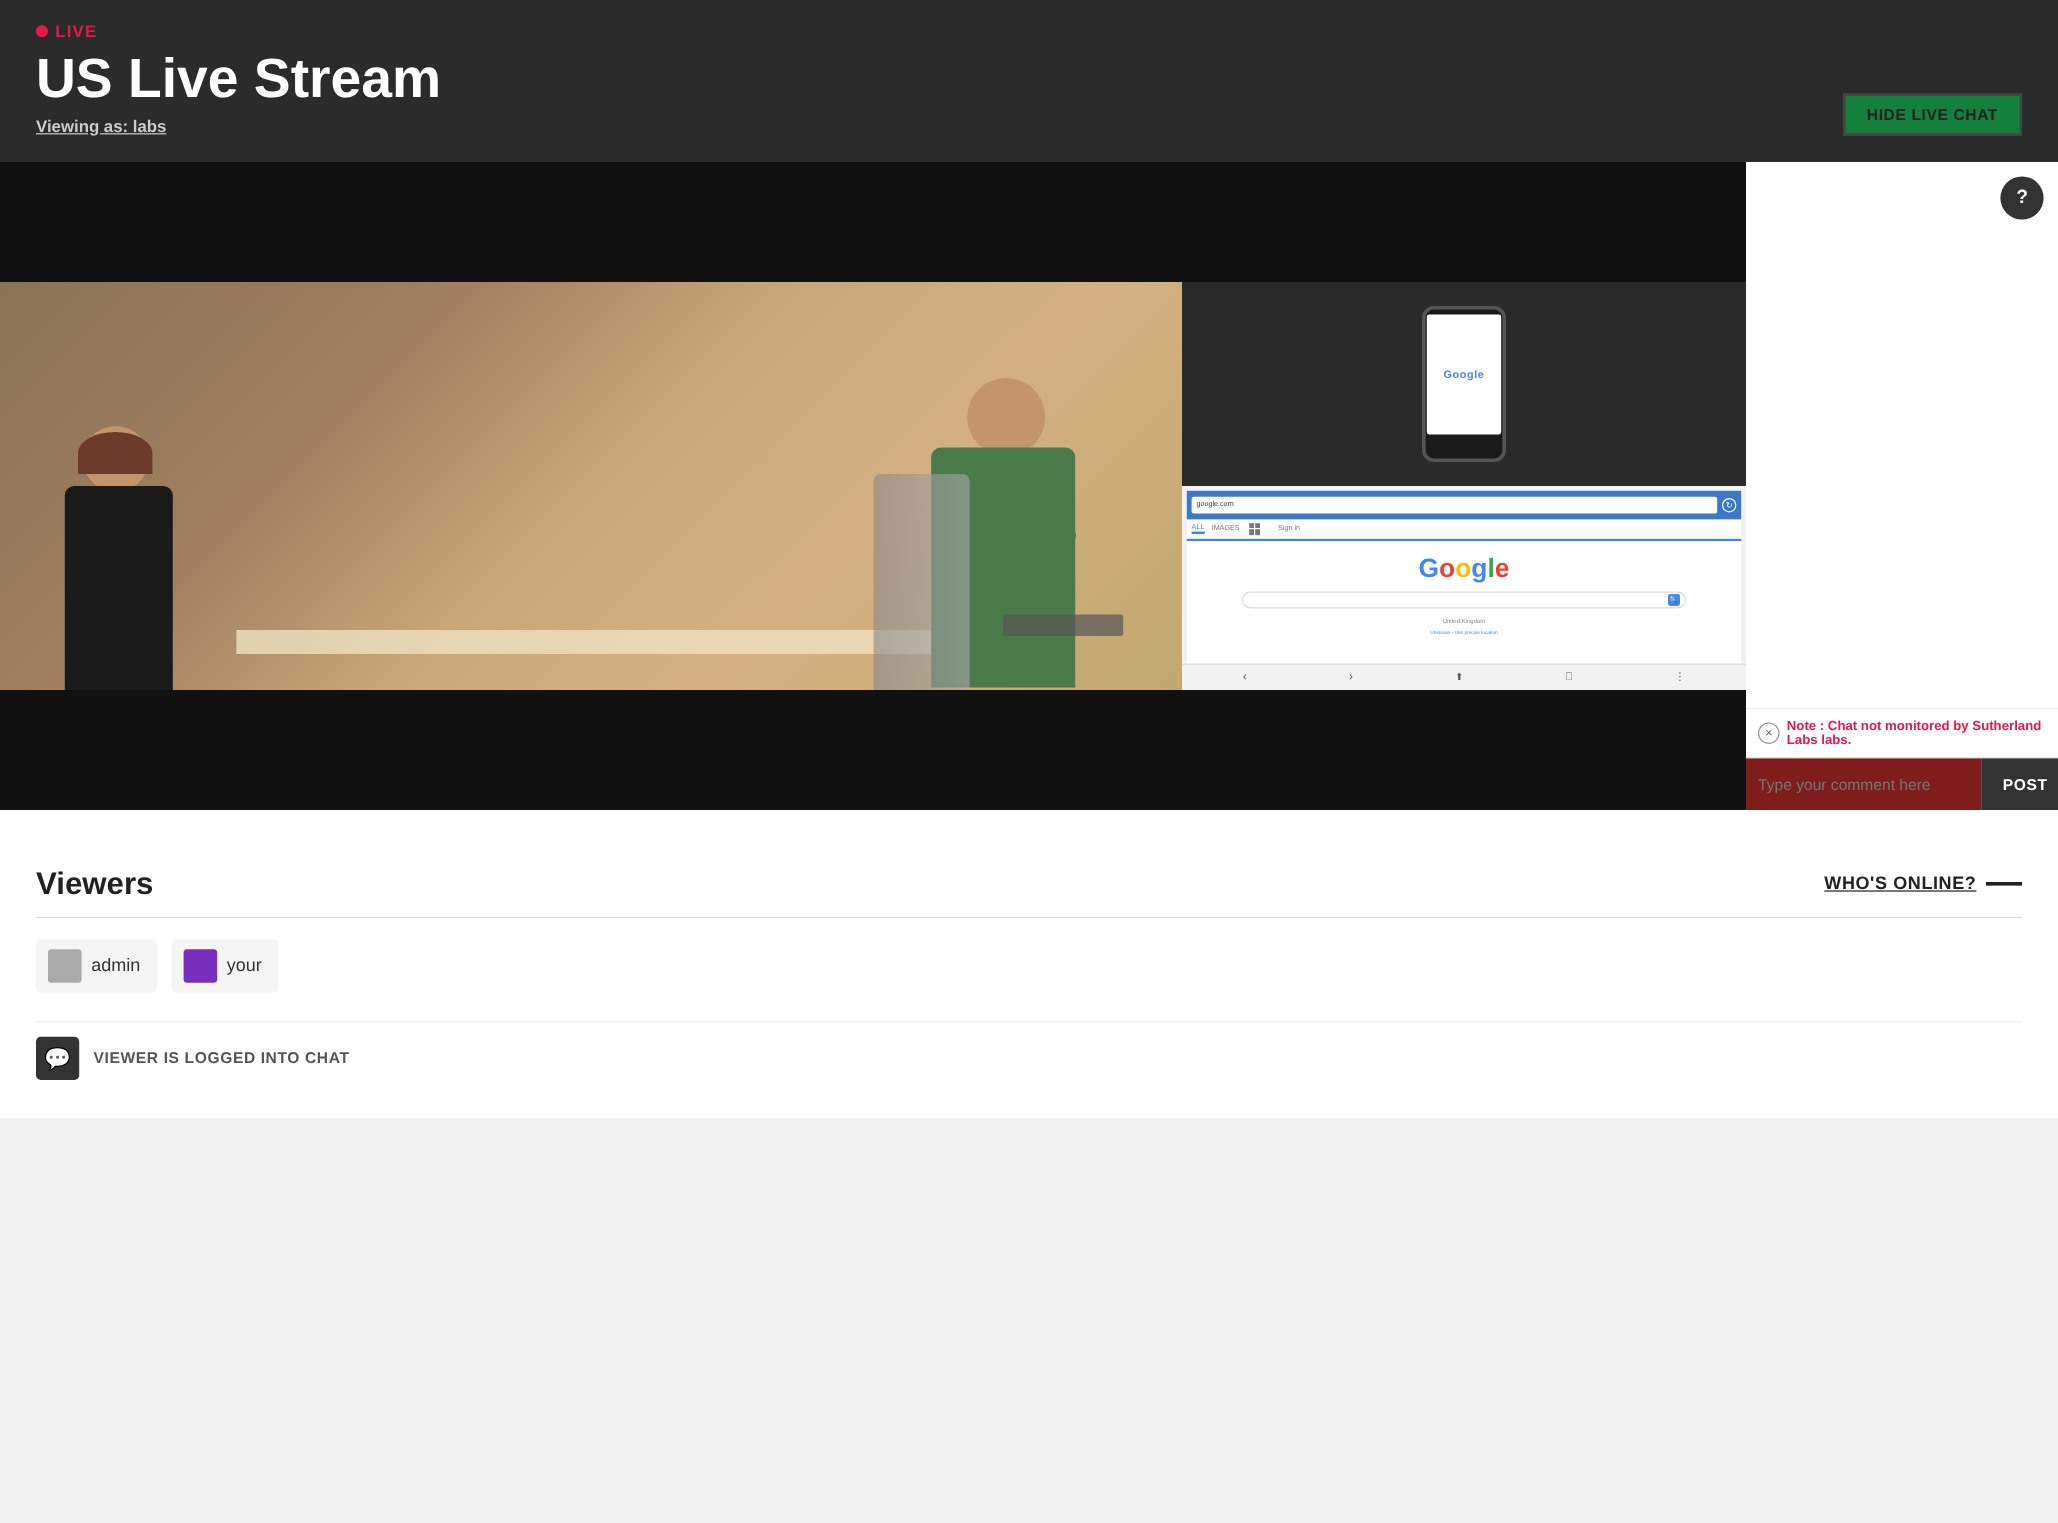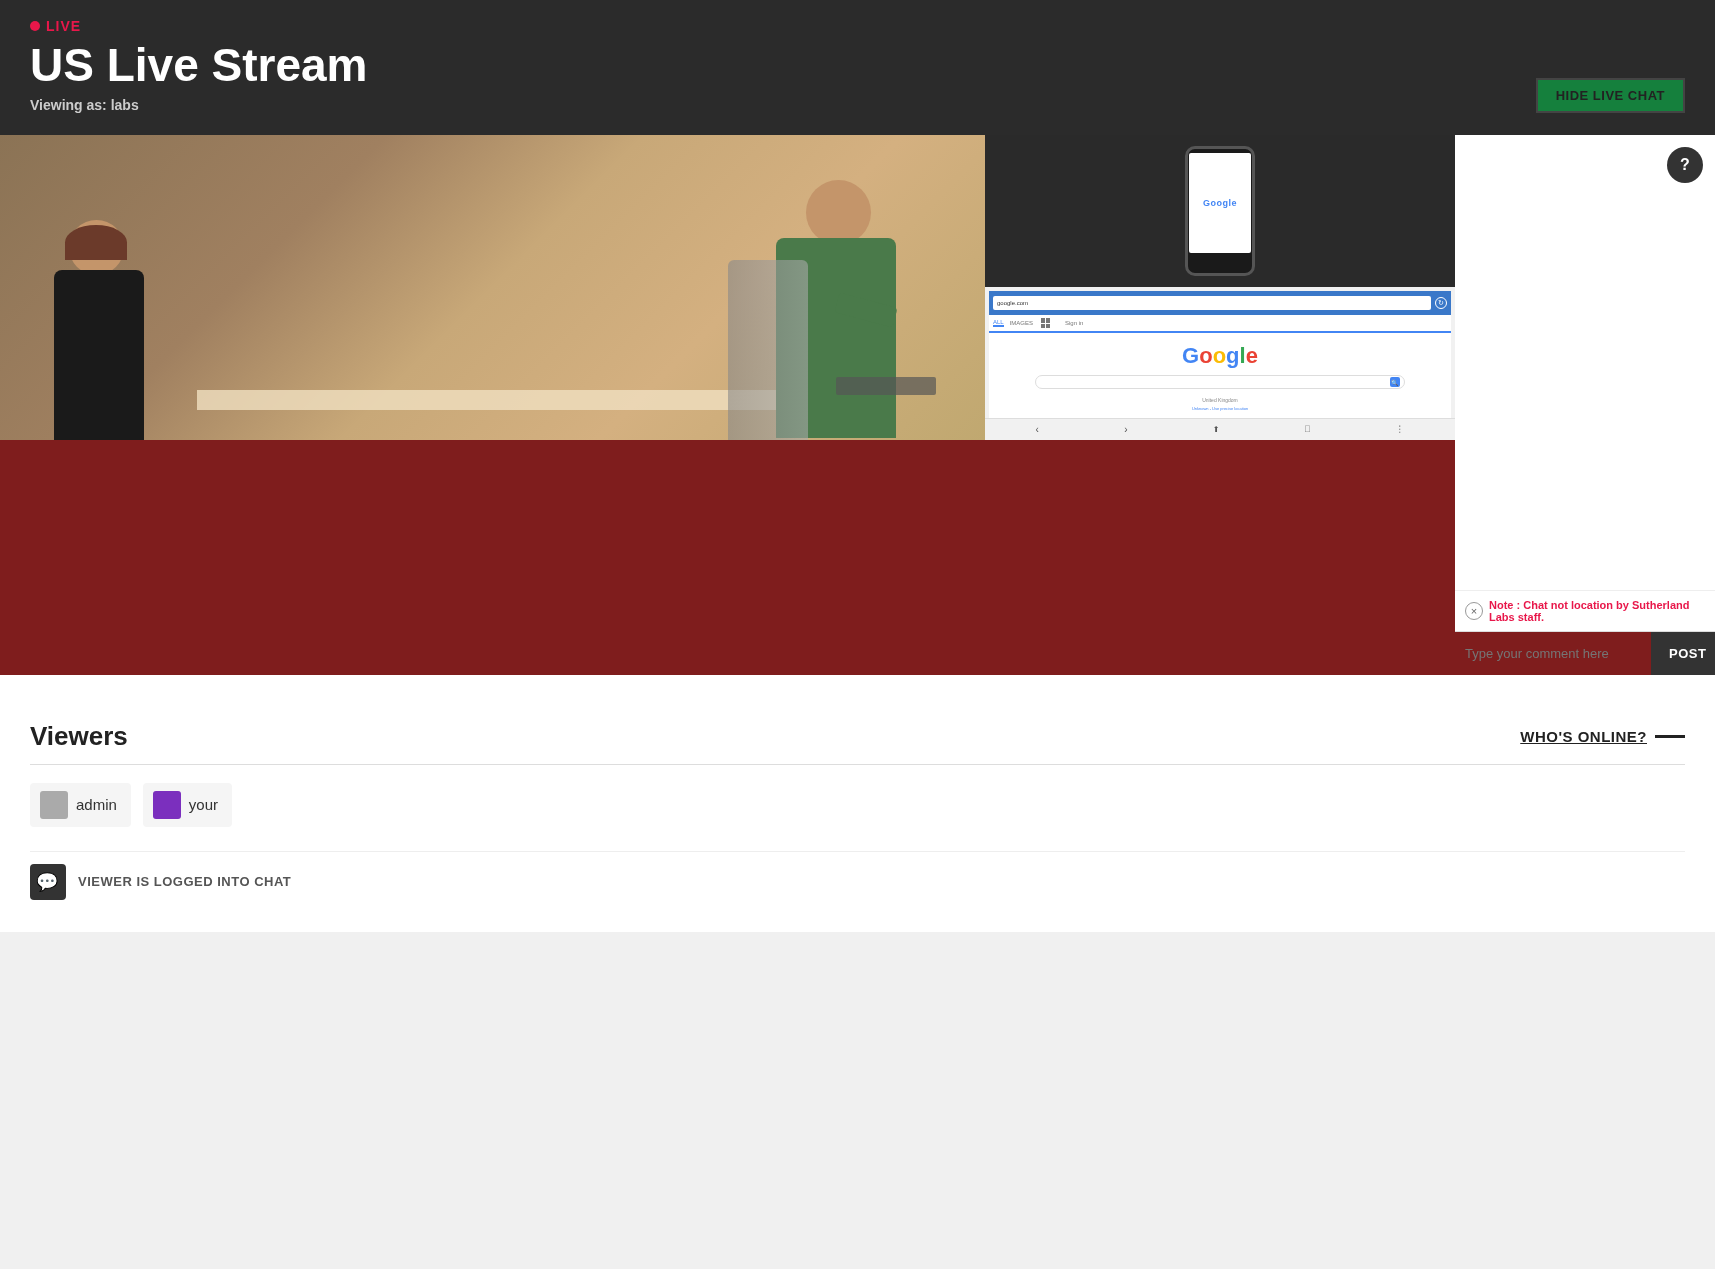--- a/index.html
+++ b/index.html
@@ -38,20 +38,21 @@
       color: #fff;
       font-size: 46px;
       font-weight: bold;
       margin-bottom: 6px;
       line-height: 1.1;
     }
     .viewing-as {
       color: #ccc;
       font-size: 14px;
       font-weight: bold;
+      text-decoration: underline;
     }
     .hide-live-chat-btn {
       position: absolute;
       right: 30px;
       bottom: 22px;
       background: #15803d;
       color: #222;
       border: 2px solid #444;
       padding: 8px 18px;
       font-size: 13px;
@@ -63,22 +64,23 @@
     
     .main-stream-area {
       display: flex;
       background: #1a1a1a;
       width: 100%;
       min-height: 540px;
     }
 
     .video-section {
       flex: 1;
-      background: #7f1d1d;
-      display: flex;
+      background: #e5e5e5;
+      display: flex;
+      flex-direction: column;
       position: relative;
     }
 
     .video-top-black {
       background: #111;
       height: 100px;
     }
     .video-grid {
       display: flex;
       flex: 1;
@@ -562,21 +564,21 @@
     </div>
     <div class="video-bottom-black"></div>
   </div>
 
   <div class="chat-section">
     <div class="chat-help-btn">?</div>
     <div class="chat-messages"></div>
 
     <div class="chat-note-bar">
       <div class="chat-note-close">×</div>
-      <span class="chat-note-text">Note : Chat not location by Sutherland Labs staff.</span>
+      <span class="chat-note-text">Note : Chat not monitored by Sutherland Labs labs.</span>
     </div>
 
     <div class="chat-input-row">
       <input class="chat-input" type="text" placeholder="Type your comment here" style="">
       <button class="chat-post-btn">POST</button>
     </div>
   </div>
 
 </div>
 

